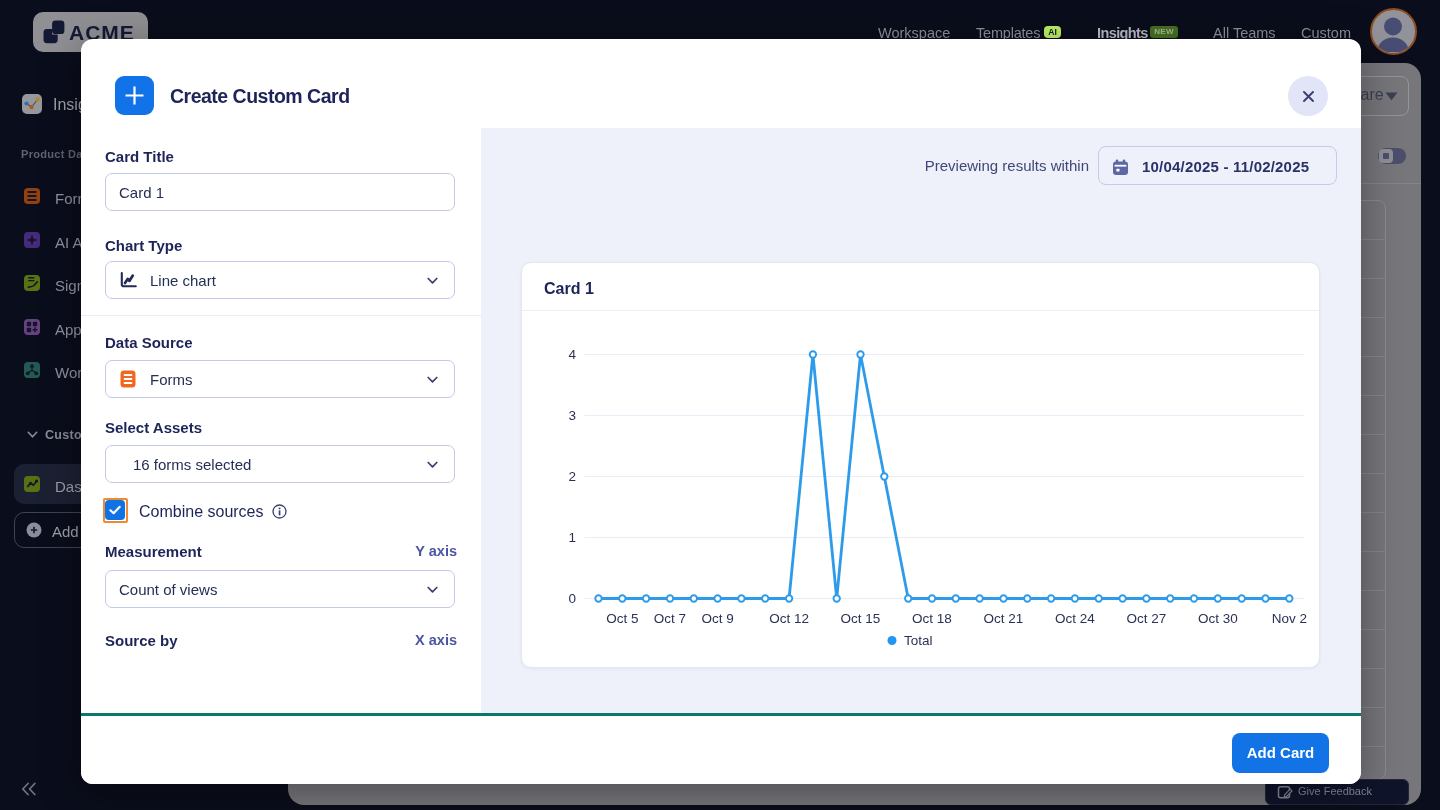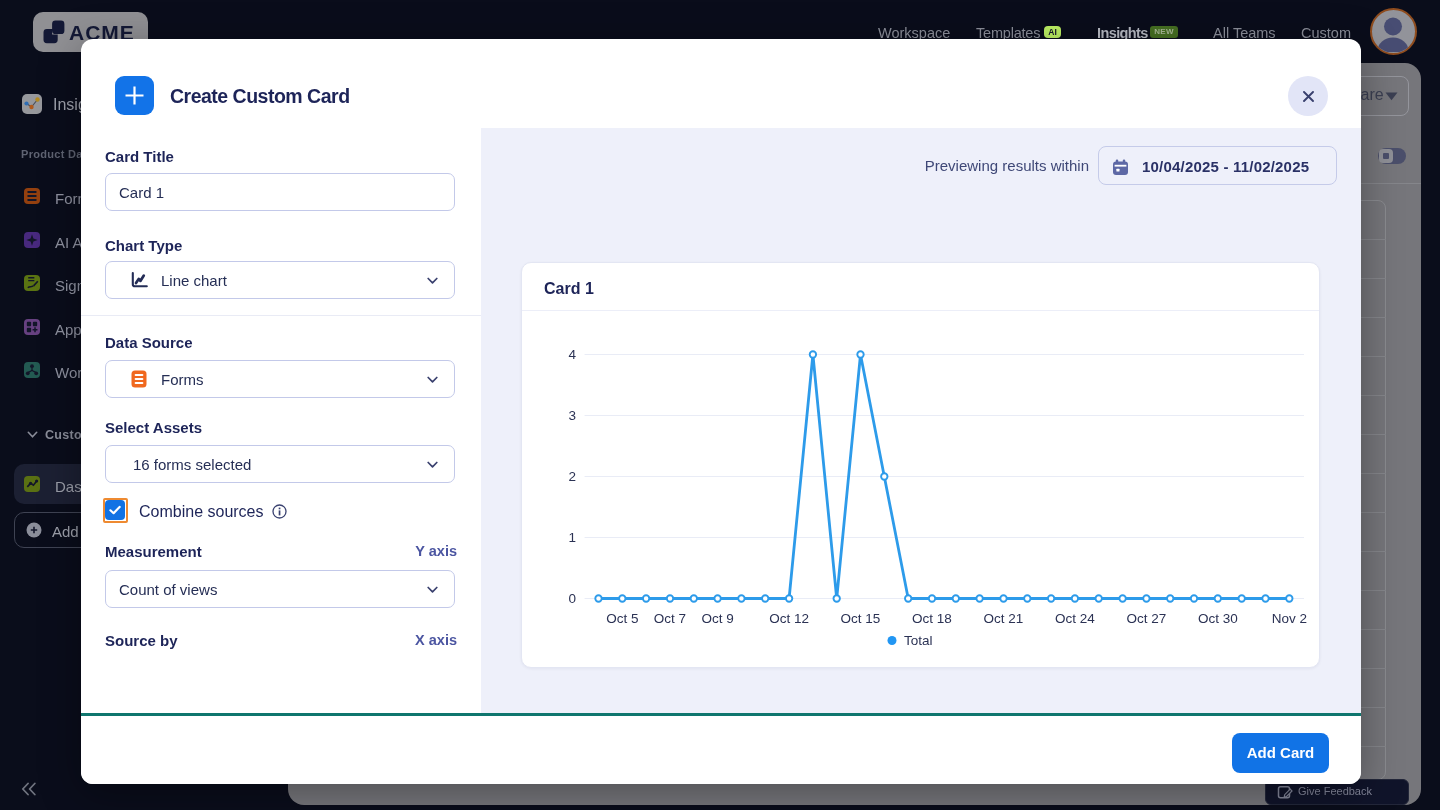--- a/index.html
+++ b/index.html
@@ -22,21 +22,21 @@
 #mhead { position:absolute; left:0; top:0; width:1132px; height:89px; border-bottom:1px solid #f9a8d4;margin-top:12px; }
 #plus { position:absolute; left:34px; top:25px; width:39px; height:39px; background:#1273e8; border-radius:9px; }
 #mtitle { position:absolute; left:89px; top:34px; font-size:19.5px; font-weight:bold; letter-spacing:-0.5px; color:#1d2458; }
 #mclose { position:absolute; left:1207px; top:25px; width:40px; height:40px; border-radius:50%; background:#e2e5f7; }
 #mbody { position:absolute; left:0; top:89px; width:1228px; height:585px; }
 #lpanel { position:absolute; left:0; top:0; width:400px; height:585px; background:#fff; }
 #rpanel { position:absolute; left:400px; top:0; width:880px; height:585px; background:#eef0fa; }
 #mfoot { position:absolute; left:0; top:674px; width:1280px; height:71px; border-top:3px solid #0f766e; border-radius:0 0 12px 12px; background:#fff; }
 .flabel { position:absolute; left:24px; font-size:15px; font-weight:bold; color:#1d2458; }
 .faxis { position:absolute; right:24px; font-size:14.5px; font-weight:bold; color:#4b55a1; }
-.fbox { position:absolute; left:24px; width:350px; height:38px; border:1px solid #c3c9e9; border-radius:7px; background:#fff; font-size:15px; color:#252e55; display:flex; align-items:center;padding-left:11px; }
+.fbox { position:absolute; left:24px; width:350px; height:38px; border:1px solid #c3c9e9; border-radius:7px; background:#fff; font-size:15px; color:#252e55; display:flex; align-items:center; }
 .chev { position:absolute; right:16px; top:15px; }
 #addcard { position:absolute; left:1151px; top:17px; width:97px; height:40px; background:#1173e6; border-radius:8px; color:#fff; font-size:15px; font-weight:bold; text-align:center; line-height:40px; }
 #card { position:absolute; left:40px; top:134px; width:799px; height:406px; background:#fff; border:1px solid #e3e6f3; border-radius:10px; box-shadow:0 1px 3px rgba(30,40,90,.06); }
 </style>
 </head>
 <body>
 
 <div id="page">
 
   <div id="content">

